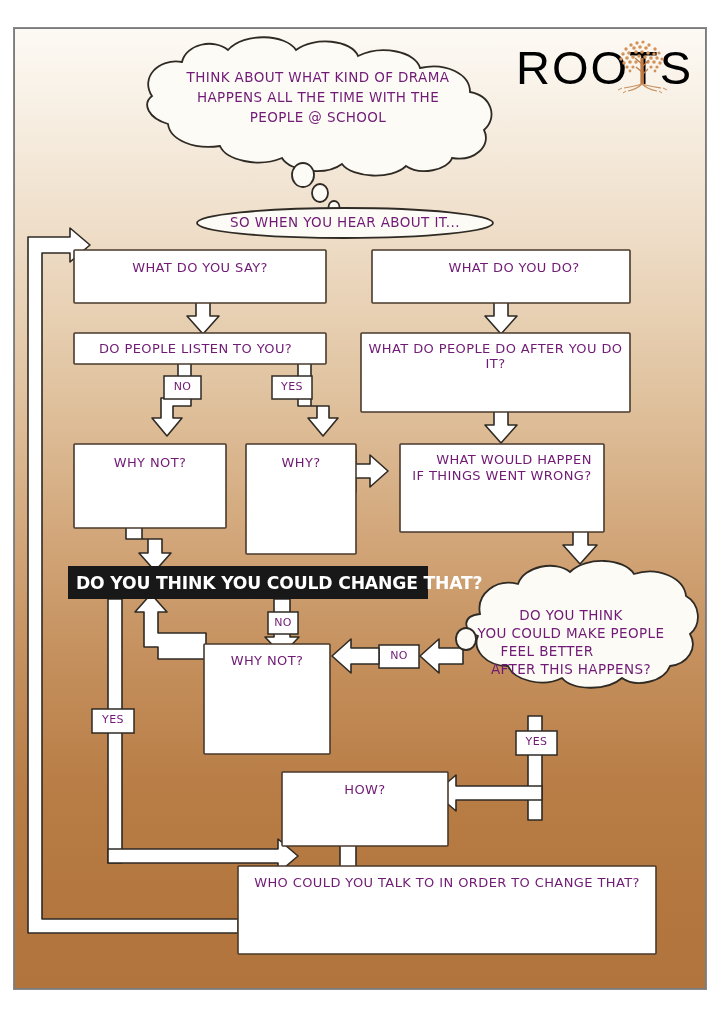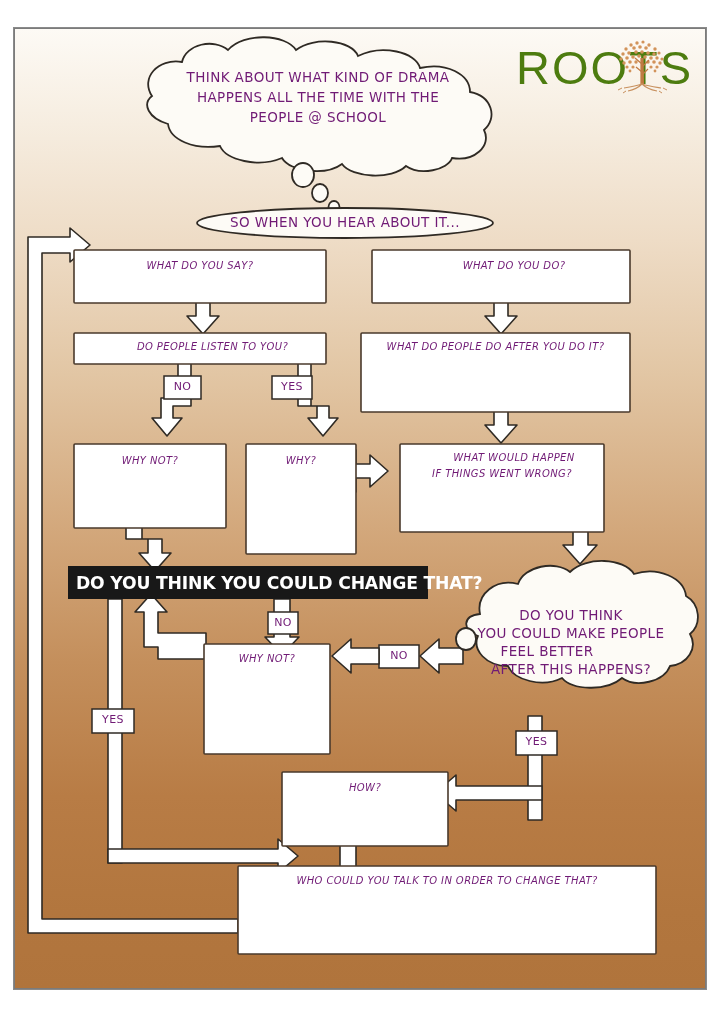--- a/index.html
+++ b/index.html
@@ -33,21 +33,21 @@
 
   .lbl{
     position:absolute;
     font-family:"DejaVu Sans", sans-serif;
     color:#701a75;
     text-align:center;
     letter-spacing:.4px;
     line-height:1.18;
     pointer-events:none;
   }
-  .box-text{font-size:10px;font-style:italic;}
+  .box-text{font-size:13px;}
   .bubble-text{font-size:13.5px;}
   .tag-text{font-size:11px;}
   .banner-text{
     position:absolute;
     color:#ffffff;
     font-family:"DejaVu Sans", sans-serif;
     font-weight:bold;
     font-size:18.5px;
     letter-spacing:-.2px;
     transform:scaleX(.93);
@@ -56,21 +56,21 @@
   }
   #logo{
     position:absolute;right:28px;top:38px;
     width:176px;height:62px;
   }
   #logo .word{
     position:absolute;left:0;top:2px;
     font-family:"Liberation Sans", sans-serif;
     font-size:47px;
     letter-spacing:2px;
-    color:#4d7c0f;
+    color:#000000;
   }
 </style>
 </head>
 <body>
 
 <div id="page">
   <div id="sheet"></div>
 
   <svg id="flow" viewBox="0 0 720 1017">
     <defs>
@@ -197,21 +197,21 @@
   </svg>
 
   <div class="lbl bubble-text" style="left:168px;top:70px;width:300px;">THINK ABOUT WHAT KIND OF DRAMA</div>
   <div class="lbl bubble-text" style="left:168px;top:90px;width:300px;">HAPPENS ALL THE TIME WITH THE</div>
   <div class="lbl bubble-text" style="left:168px;top:110px;width:300px;">PEOPLE @ SCHOOL</div>
 
   <div class="lbl bubble-text" style="left:215px;top:215px;width:260px;">SO WHEN YOU HEAR ABOUT IT...</div>
 
   <div class="lbl box-text" style="left:74px;top:260px;width:252px;">WHAT DO YOU SAY?</div>
   <div class="lbl box-text" style="left:372px;top:260px;width:284px;">WHAT DO YOU DO?</div>
-  <div class="lbl box-text" style="left:74px;top:341px;width:243px;padding-left:17px;">DO PEOPLE LISTEN TO YOU?</div>
+  <div class="lbl box-text" style="left:74px;top:341px;width:243px;">DO PEOPLE LISTEN TO YOU?</div>
   <div class="lbl box-text" style="left:361px;top:341px;width:269px;">WHAT DO PEOPLE DO AFTER YOU DO IT?</div>
   <div class="lbl box-text" style="left:74px;top:455px;width:152px;">WHY NOT?</div>
   <div class="lbl box-text" style="left:246px;top:455px;width:110px;">WHY?</div>
   <div class="lbl box-text" style="left:400px;top:452px;width:228px;">WHAT WOULD HAPPEN</div>
   <div class="lbl box-text" style="left:400px;top:468px;width:204px;">IF THINGS WENT WRONG?</div>
 
   <div class="banner-text" style="left:76px;top:572px;">DO YOU THINK YOU COULD CHANGE THAT?</div>
 
   <div class="lbl box-text" style="left:204px;top:653px;width:126px;">WHY NOT?</div>
   <div class="lbl box-text" style="left:282px;top:782px;width:166px;">HOW?</div>

